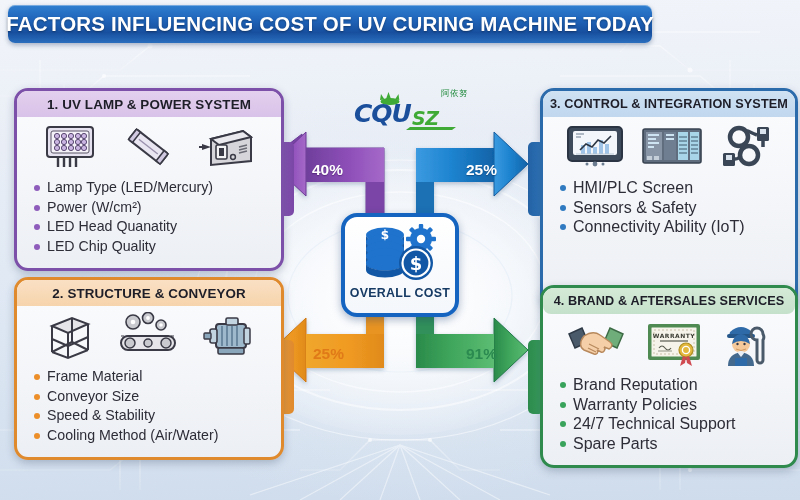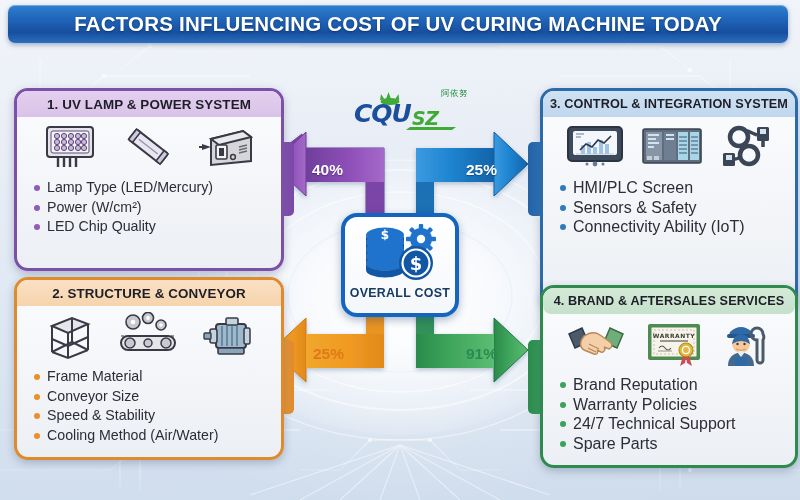--- a/index.html
+++ b/index.html
@@ -16,21 +16,21 @@
       radial-gradient(ellipse 420px 260px at 400px 300px, rgba(255,255,255,0.85) 0%, rgba(231,238,247,0.25) 55%, rgba(210,224,240,0) 78%),
       linear-gradient(178deg, #f2f5fa 0%, #e9eef6 28%, #dde7f3 62%, #cfdcec 100%);
   }
 
   
   .bg-svg { position:absolute; inset:0; width:800px; height:500px; }
 
   
   .title-bar {
     position: absolute; left: 8px; top: 5px;
-    width: 780px; height: 38px;
+    width: 644px; height: 38px;
     border-radius: 7px;
     background: linear-gradient(180deg, #2f7fd0 0%, #1f63b8 40%, #174f9e 72%, #2a6fbe 100%);
     box-shadow: 0 2px 5px rgba(20,50,95,0.35), inset 0 1px 0 rgba(255,255,255,0.35);
     display: flex; align-items: center; justify-content: center;
   }
   .title-bar .title-text {
     color: #ffffff;
     font-size: 20.5px;
     font-weight: bold;
     letter-spacing: 0.2px;
@@ -410,20 +410,21 @@
             <line x1="42" y1="27" x2="50" y2="25"></line>
             <line x1="42" y1="30" x2="50" y2="28"></line>
         </g>
         <path d="M14 24 L5 21 L5 27 Z" fill="#3a3a46"></path>
         <line x1="2" y1="24" x2="5" y2="24" stroke="#3a3a46" stroke-width="2"></line>
       </svg>
     </div>
     <ul>
       <li>Lamp Type (LED/Mercury)</li>
       <li>Power (W/cm²)</li>
+      <li>LED Head Quanatity</li>
       <li>LED Chip Quality</li>
     </ul>
   </div>
 
   <div class="card" id="card2">
     <div class="card-header">2. STRUCTURE &amp; CONVEYOR</div>
     <div class="icons-row">
       <svg width="54" height="48" viewBox="0 0 54 48">
         <g fill="none" stroke="#3a3a46" stroke-width="2">
           <path d="M10 14 L30 6 L46 12 L26 21 Z" fill="#e6e6ea"></path>

